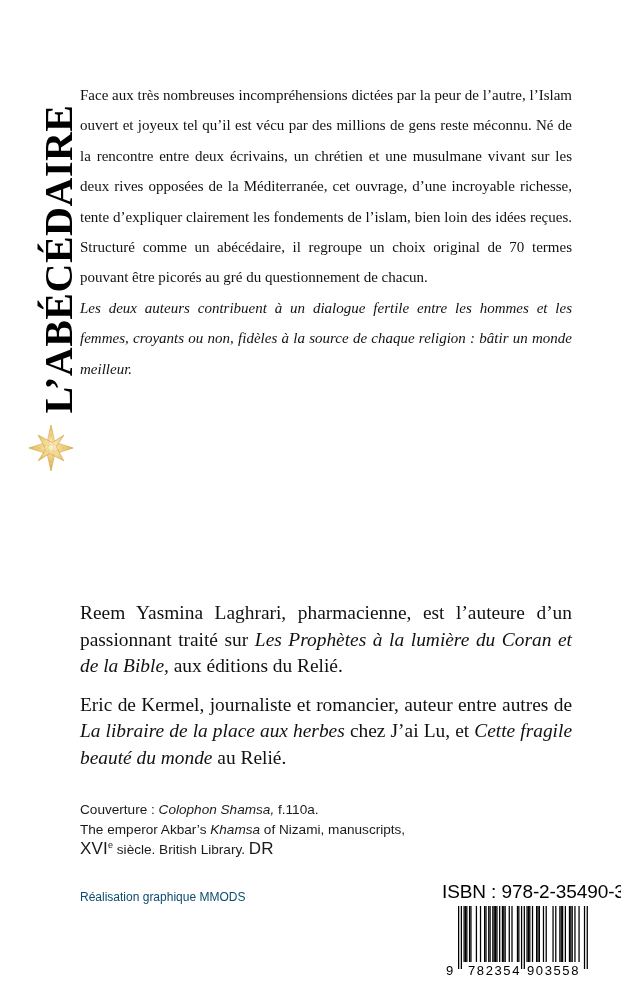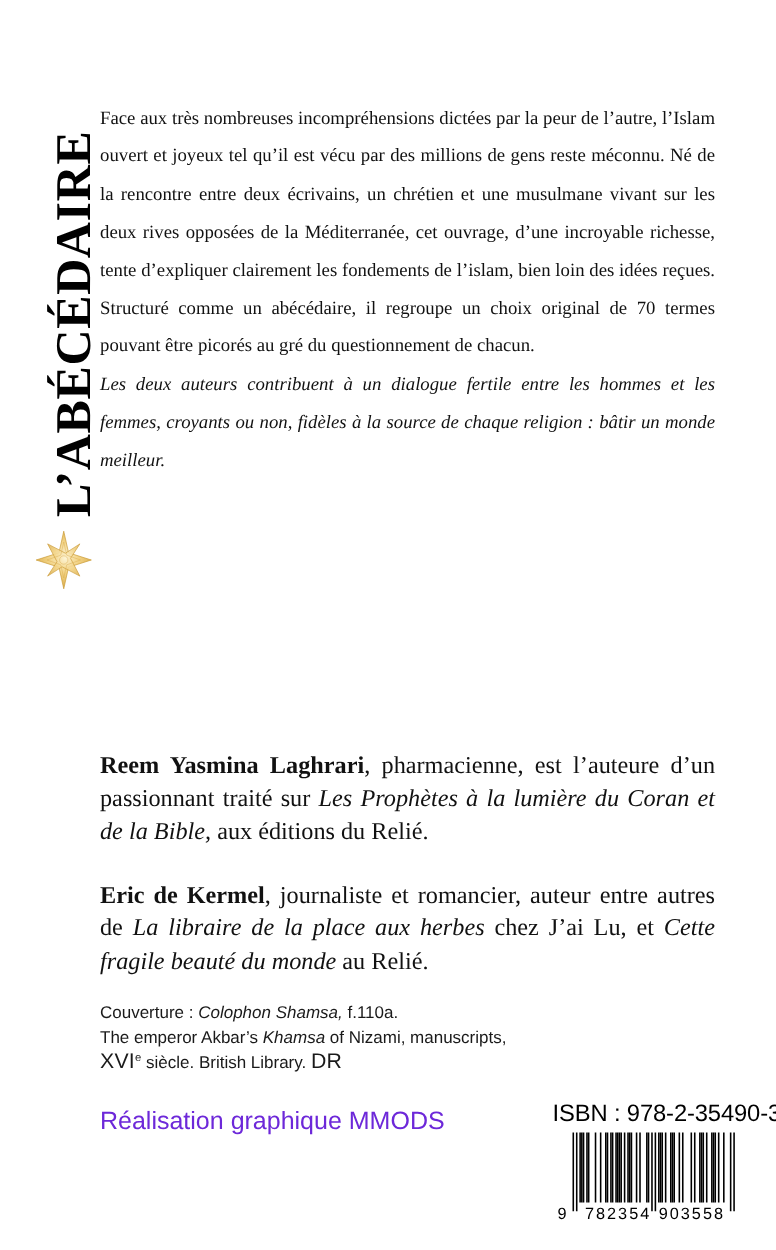--- a/index.html
+++ b/index.html
@@ -82,24 +82,24 @@
     width: 492px;
   }
   .bio {
     margin: 0;
     font-size: 19.4px;
     line-height: 26.5px;
     text-align: justify;
     text-justify: inter-word;
   }
   .bio + .bio {
-    margin-top: 24px;
+    margin-top: 12px;
   }
   .bio .name {
-    font-weight: 700;
+    font-weight: 400;
   }
   .bio .title-it {
     font-style: italic;
   }
 
   
   .credits {
     position: absolute;
     left: 80px;
     top: 800px;
@@ -120,23 +120,23 @@
     vertical-align: super;
     line-height: 0;
   }
 
   .colophon {
     position: absolute;
     left: 80px;
     top: 885px;
     width: 330px;
     font-family: "Liberation Sans", "DejaVu Sans", sans-serif;
-    font-size: 20px;
+    font-size: 12px;
     line-height: 24px;
-    color: #6d28d9;
+    color: #0c4a6e;
   }
   .colophon .line { display: block; white-space: nowrap; }
 
   
   .isbn-block {
     position: absolute;
     left: 442px;
     top: 884px;
     width: 152px;
   }

